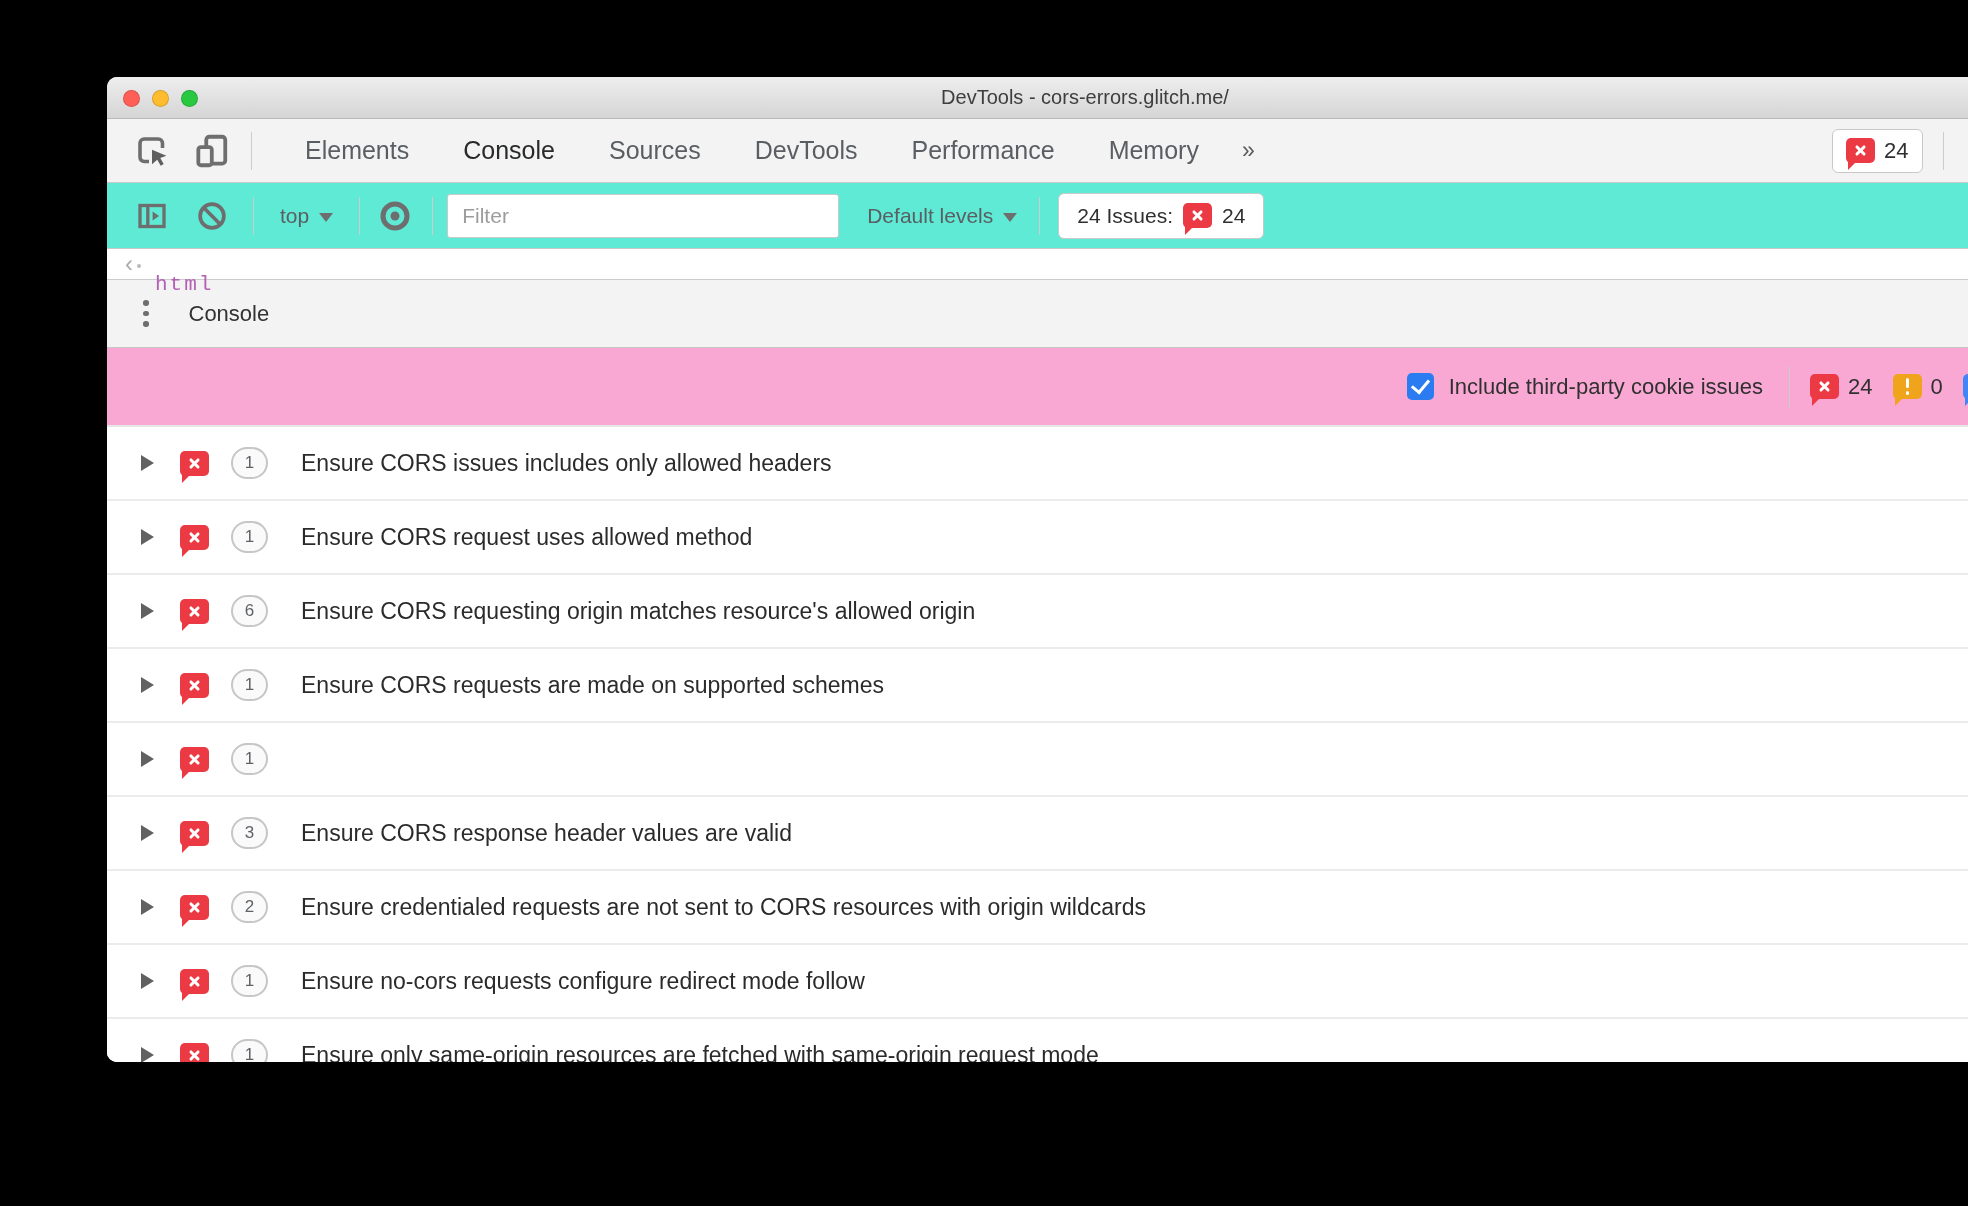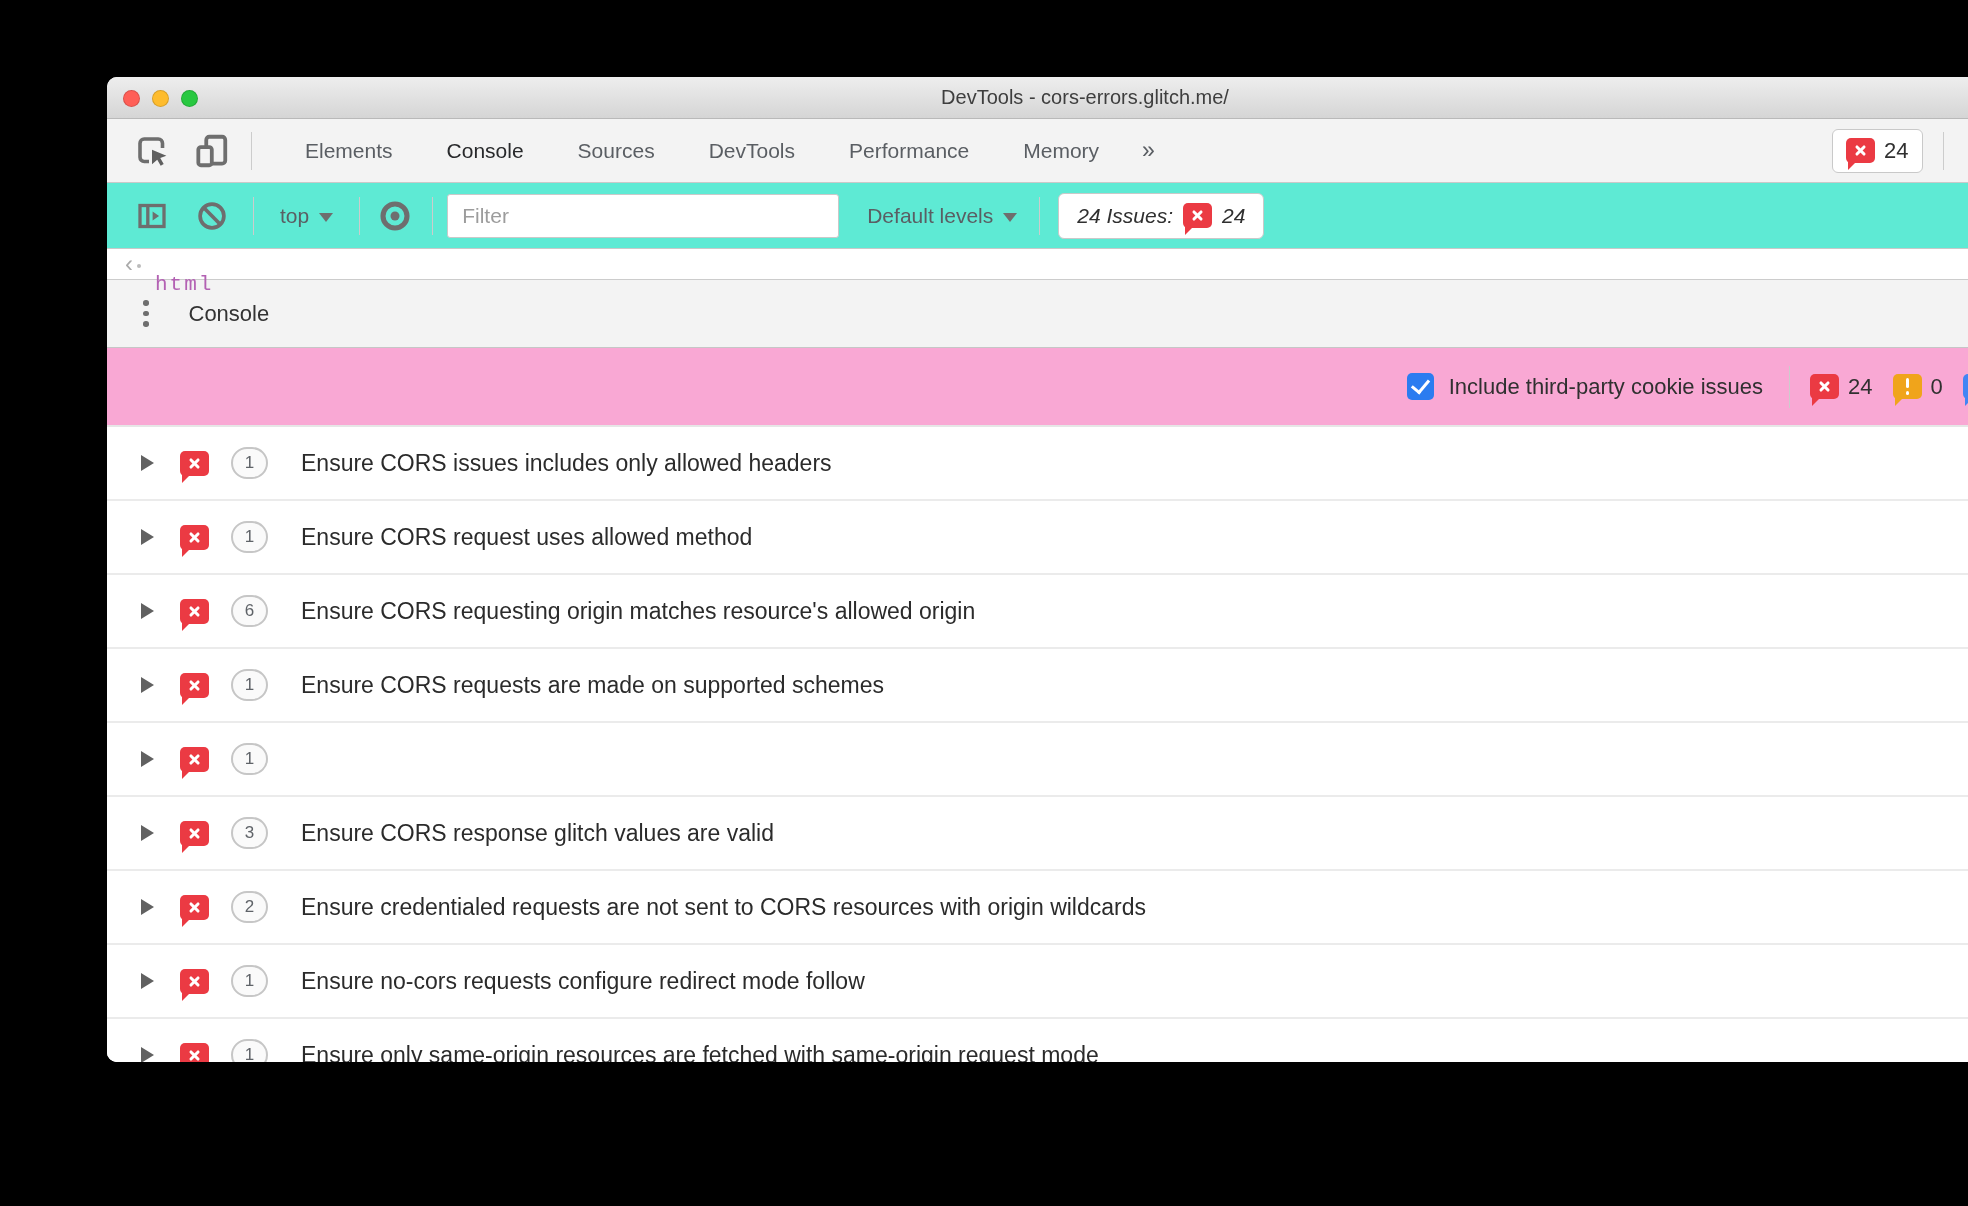--- a/index.html
+++ b/index.html
@@ -9,21 +9,21 @@
   .titlebar{position:relative;height:42px;background:linear-gradient(#eeeeee,#d5d5d5);border-bottom:1px solid #b9b9b9;display:flex;align-items:center;}
   .lights{position:absolute;left:16px;top:0;height:42px;display:flex;align-items:center;gap:12px;}
   .light{width:17px;height:17px;border-radius:50%;border:1px solid rgba(0,0,0,.15);}
   .light.red{background:#ff5f57;} .light.yellow{background:#febc2e;} .light.green{background:#28c840;}
   .titletext{flex:1;text-align:center;font-size:20px;color:#3e3e3e;}
   
   .tabbar{height:64px;background:#f3f3f3;border-bottom:1px solid #c9c9c9;display:flex;align-items:center;padding:0 20px 0 24px;}
   .iconbtn{display:flex;align-items:center;justify-content:center;flex:none;}
   .vdiv{width:1px;height:38px;background:#ccc;flex:none;}
   .tabs{display:flex;align-items:center;margin-left:26px;}
-  .tab{padding:0 27px;font-size:21px;color:#5a5e63;line-height:63px;cursor:default;text-align:right;}
+  .tab{padding:0 27px;font-size:25px;color:#5a5e63;line-height:63px;cursor:default;text-align:right;}
   .tab.active{color:#28292b;}
   .overflow{font-size:23px;color:#5a5e63;padding:0 16px;}
   .spacer{flex:1;}
   .errpill{display:flex;align-items:center;gap:9px;border:1px solid #c9c9c9;background:#fff;border-radius:6px;height:44px;padding:0 13px;}
   .errpill .num{font-size:22px;color:#303030;}
   
   .bubble{position:relative;width:29px;height:25px;border-radius:5px;background:currentColor;flex:none;}
   .bubble::after{content:"";position:absolute;left:2px;bottom:-7px;border-top:8px solid;border-right:8px solid transparent;}
   .bubble .gx{position:absolute;inset:0;}
   .gx::before,.gx::after{content:"";position:absolute;left:8px;top:11px;width:13px;height:3px;border-radius:2px;background:#fff;}
@@ -34,21 +34,21 @@
   .glines::after{content:"";position:absolute;left:7px;top:14px;width:10px;height:3px;border-radius:2px;background:#fff;}
   .kebab{display:flex;flex-direction:column;gap:5px;padding:6px;}
   .kebab i{width:5.5px;height:5.5px;border-radius:50%;background:#6e6e6e;}
   
   .toolbar{height:66px;background:#5eead4;border-bottom:1px solid #c9c9c9;display:flex;align-items:center;padding:0 22px 0 24px;gap:0;}
   .ddl{display:flex;align-items:center;gap:10px;font-size:21px;color:#5a5e63;padding:0 8px;}
   .caret{width:0;height:0;border-left:7px solid transparent;border-right:7px solid transparent;border-top:9px solid #6e6e6e;margin-top:3px;}
   .filter{width:392px;height:44px;margin:0 14px;border:1px solid #c9c9c9;border-radius:3px;background:#fff;font-size:21px;color:#333;padding:0 14px;font-family:"Liberation Sans",sans-serif;outline:none;}
   .filter::placeholder{color:#9c9c9c;}
   .issuespill{display:flex;align-items:center;gap:10px;border:1px solid #c9c9c9;background:#fff;border-radius:6px;height:46px;padding:0 18px;margin-left:18px;}
-  .issuespill .lbl{font-size:21px;color:#303030;font-style:italic;}
+  .issuespill .lbl{font-size:21px;color:#303030;}
   
   .crumbs{height:31px;background:#fff;border-bottom:1px solid #ccc;display:flex;align-items:center;padding:0 0 0 18px;}
   .crumb-chevron{color:#aaa;font-size:24px;line-height:26px;margin-right:4px;}
   .crumb-dot{width:4px;height:4px;border-radius:50%;background:#bbb;margin:4px 14px 0 0;}
   .crumb-node{font-family:"Liberation Mono","DejaVu Sans Mono",monospace;font-size:21px;color:#b361b3;letter-spacing:2px;margin-top:40px;}
   
   .drawerhead{height:68px;background:#f3f3f3;border-bottom:1px solid #c6c6c6;display:flex;align-items:center;padding:0 28px 0 30px;}
   .drawerhead .title{font-size:22px;color:#333;margin-left:34px;}
   .closex{position:relative;width:30px;height:30px;margin-left:auto;}
   .closex::before,.closex::after{content:"";position:absolute;left:2px;top:13px;width:26px;height:3px;border-radius:2px;background:#5f5f5f;}
@@ -258,21 +258,21 @@
           <span class="gx"></span>
         </span>
       <span class="countpill">1</span>
     </div>
     <div class="issue">
       <span class="tri"></span>
       <span class="bubble err">
           <span class="gx"></span>
         </span>
       <span class="countpill">3</span>
-      <span class="issuetitle">Ensure CORS response glitch values are valid</span>
+      <span class="issuetitle">Ensure CORS response header values are valid</span>
     </div>
     <div class="issue">
       <span class="tri"></span>
       <span class="bubble err">
           <span class="gx"></span>
         </span>
       <span class="countpill">2</span>
       <span class="issuetitle">Ensure credentialed requests are not sent to CORS resources with origin wildcards</span>
     </div>
     <div class="issue">

